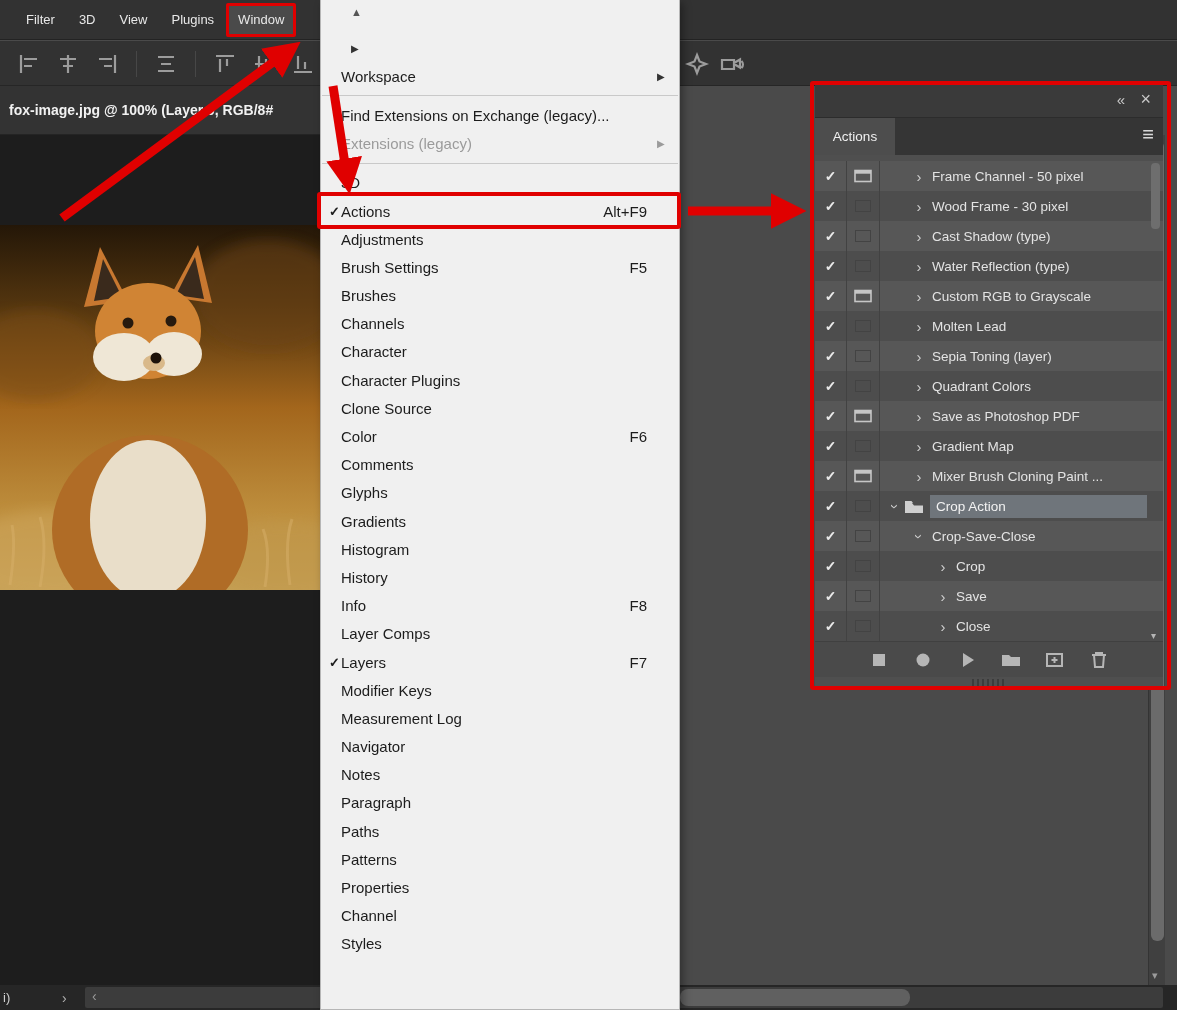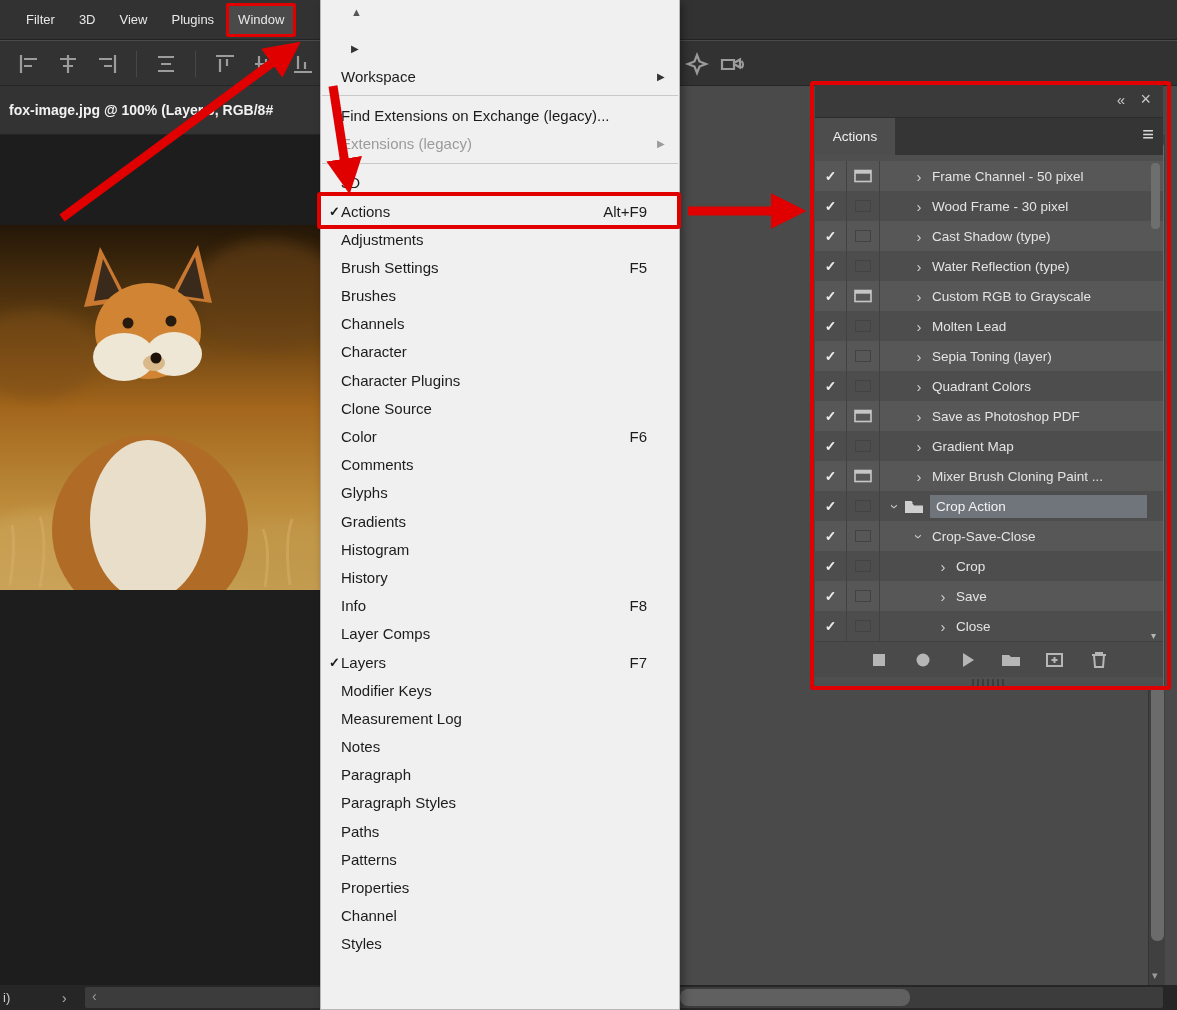--- a/index.html
+++ b/index.html
@@ -374,33 +374,33 @@
           <span class="wm-arrow"></span>
         </div>
         <div class="wm-row">
           <span class="wm-check"></span>
           <span class="wm-label">Measurement Log</span>
           <span class="wm-short"></span>
           <span class="wm-arrow"></span>
         </div>
         <div class="wm-row">
           <span class="wm-check"></span>
+          <span class="wm-label">Navigator</span>
+          <span class="wm-short"></span>
+          <span class="wm-arrow"></span>
+        </div>
+        <div class="wm-row">
+          <span class="wm-check"></span>
           <span class="wm-label">Notes</span>
           <span class="wm-short"></span>
           <span class="wm-arrow"></span>
         </div>
         <div class="wm-row">
           <span class="wm-check"></span>
           <span class="wm-label">Paragraph</span>
-          <span class="wm-short"></span>
-          <span class="wm-arrow"></span>
-        </div>
-        <div class="wm-row">
-          <span class="wm-check"></span>
-          <span class="wm-label">Paragraph Styles</span>
           <span class="wm-short"></span>
           <span class="wm-arrow"></span>
         </div>
         <div class="wm-row">
           <span class="wm-check"></span>
           <span class="wm-label">Paths</span>
           <span class="wm-short"></span>
           <span class="wm-arrow"></span>
         </div>
         <div class="wm-row">

